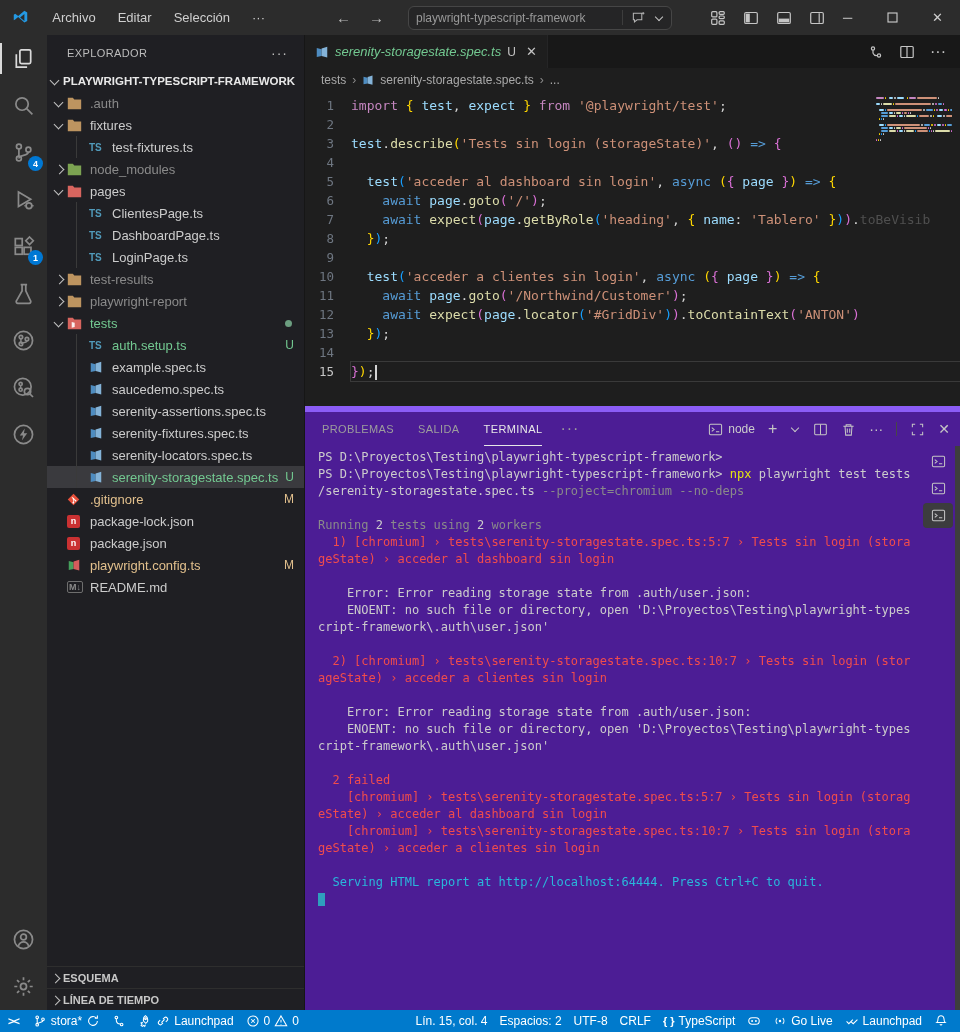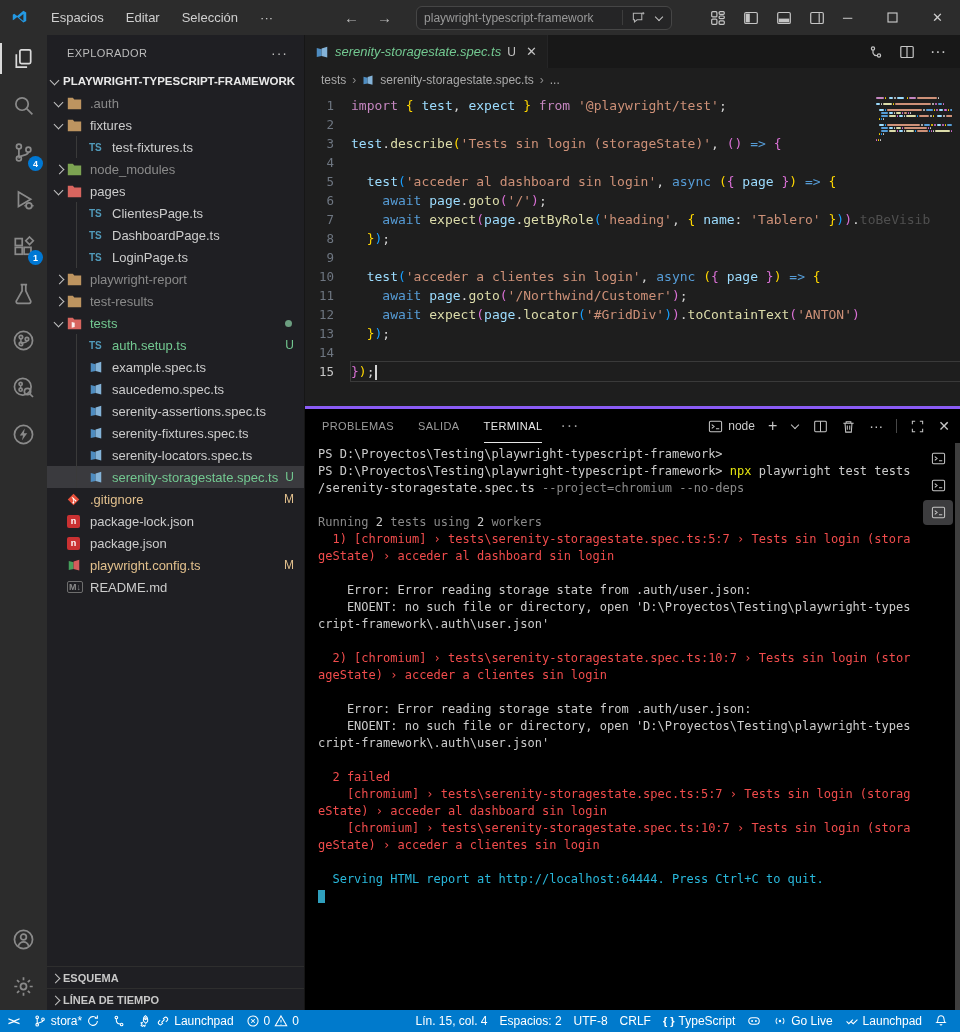--- a/index.html
+++ b/index.html
@@ -87,21 +87,21 @@
   .cline.cur .ctext-wrap { outline:1px solid #3a3a3a; }
   .lnum { width:46px; padding-right:17px; text-align:right; color:#6e7681; flex:none; font-size:12.5px; }
   .cline.cur .lnum { color:#c6c6c6; }
   .ctext-wrap { flex:1; }
   .caret { display:inline-block; width:1.5px; height:15px; background:#d4d4d4; vertical-align:middle; margin-left:1px; }
   .minimap { position:absolute; right:8px; top:5px; width:76px; }
   .mmline { height:3px; white-space:nowrap; overflow:hidden; }
   .mmseg { display:inline-block; height:2px; margin-right:1px; vertical-align:top; border-radius:1px; }
 
   
-  .panel { height:604px; background:#000000; border-top:3px solid #8b5cf6; display:flex; flex-direction:column; flex:none; }
+  .panel { height:604px; background:#4c1d95; border-top:6px solid #8b5cf6; display:flex; flex-direction:column; flex:none; }
   .panelbar { height:34px; display:flex; align-items:stretch; padding:0 10px 0 17px; flex:none; }
   .ptab { font-size:11px; color:#9d9d9d; margin-right:24px; display:flex; align-items:center; letter-spacing:.4px; cursor:pointer; }
   .ptab.active { color:#e7e7e7; box-shadow:inset 0 -1px 0 #e7e7e7; }
   .ptab-more { display:flex; align-items:center; color:#9d9d9d; letter-spacing:1px; margin-left:-6px; }
   .panel-actions { margin-left:auto; display:flex; align-items:center; gap:13px; color:#c5c5c5; font-size:14px; }
   .panel-actions svg { width:15px; height:15px; stroke:#c5c5c5; fill:none; stroke-width:1.1; }
   .pa-shell { display:flex; align-items:center; gap:5px; font-size:12px; color:#cccccc; }
   .pa-divider { width:1px; height:14px; background:#474747; }
   .chev-css { width:10px; height:10px; position:relative; }
   .chev-css::before { content:''; position:absolute; left:2px; top:1px; width:5px; height:5px;
@@ -130,21 +130,21 @@
 
 <div class="window">
 
   <div class="titlebar">
     <div class="vscode-logo">
       <svg width="17" height="17" viewBox="0 0 24 24">
           <path fill="#2499e3" d="M17.5 2.5L8.7 10 4.5 6.7 2.5 8v8l2-1.3 4.2-3.3 8.8 7.6 4-2v-12zM17.5 7v10l-6-5z"></path>
         </svg>
     </div>
     <div class="menubar">
-        <span class="menu-item">Espacios</span>
+        <span class="menu-item">Archivo</span>
         <span class="menu-item">Editar</span>
         <span class="menu-item">Selección</span>
         <span class="menu-item">···</span>
       </div>
     <div class="nav-arrows">
       <span>←</span>
       <span>→</span>
     </div>
     <div class="searchbox">
       <span class="sb-text">playwright-typescript-framework</span>
@@ -371,31 +371,31 @@
             <span class="lbl">LoginPage.ts</span>
           </div>
           <div class="trow">
             <span style="width: 4px; flex: 0 0 auto;"></span>
             <span class="chev right"></span>
             <span class="fi">
               <svg width="15" height="13" viewBox="0 0 16 14">
                 <path fill="#bd9460" d="M.8.8h5.4l1.6 2h7.4v10.4H.8z"></path>
               </svg>
             </span>
-            <span class="lbl dim">playwright-report</span>
+            <span class="lbl dim">test-results</span>
           </div>
           <div class="trow">
             <span style="width: 4px; flex: 0 0 auto;"></span>
             <span class="chev right"></span>
             <span class="fi">
               <svg width="15" height="13" viewBox="0 0 16 14">
                 <path fill="#bd9460" d="M.8.8h5.4l1.6 2h7.4v10.4H.8z"></path>
               </svg>
             </span>
-            <span class="lbl dim">test-results</span>
+            <span class="lbl dim">playwright-report</span>
           </div>
           <div class="trow">
             <span style="width: 4px; flex: 0 0 auto;"></span>
             <span class="chev down"></span>
             <span class="fi">
               <svg width="15" height="13" viewBox="0 0 16 14">
                 <path fill="#d8655f" d="M.8.8h5.4l1.6 2h7.4v10.4H.8z"></path>
                 <path fill="#fff" d="M5 5.5l3.2.8v4.5L5 11.5z" opacity=".9"></path>
               </svg>
             </span>

